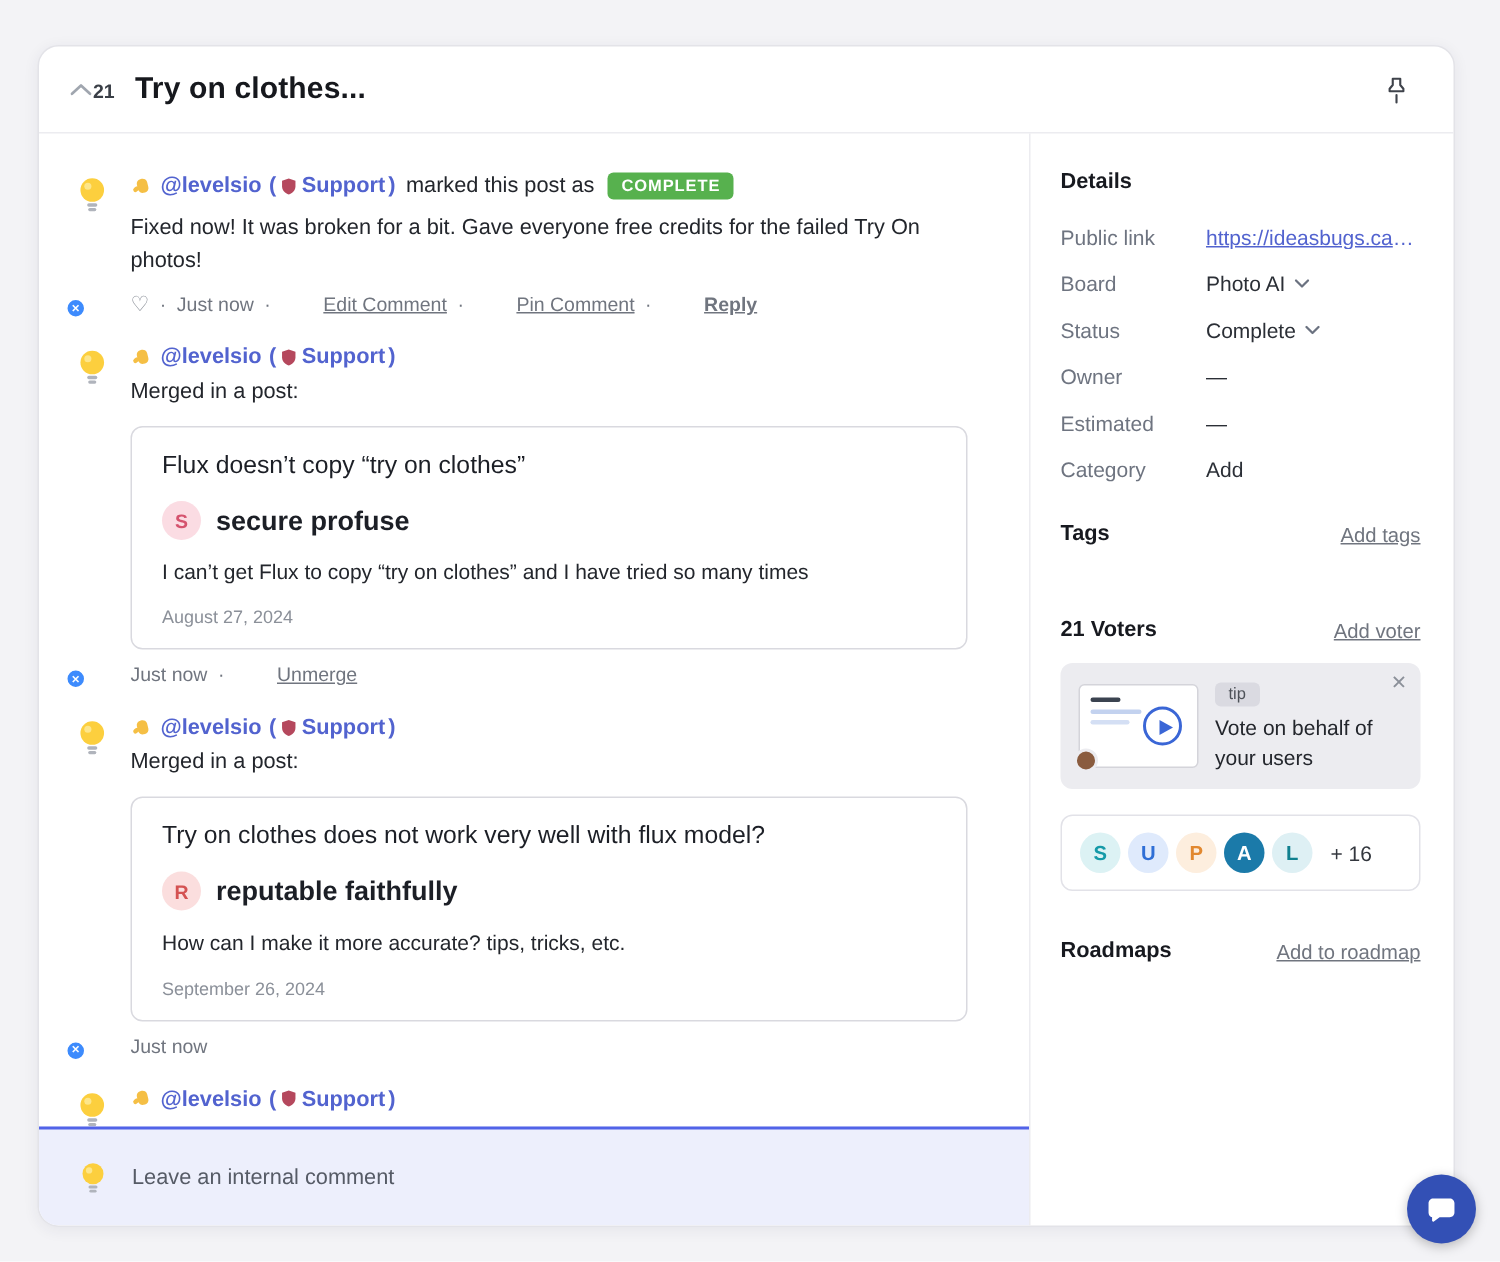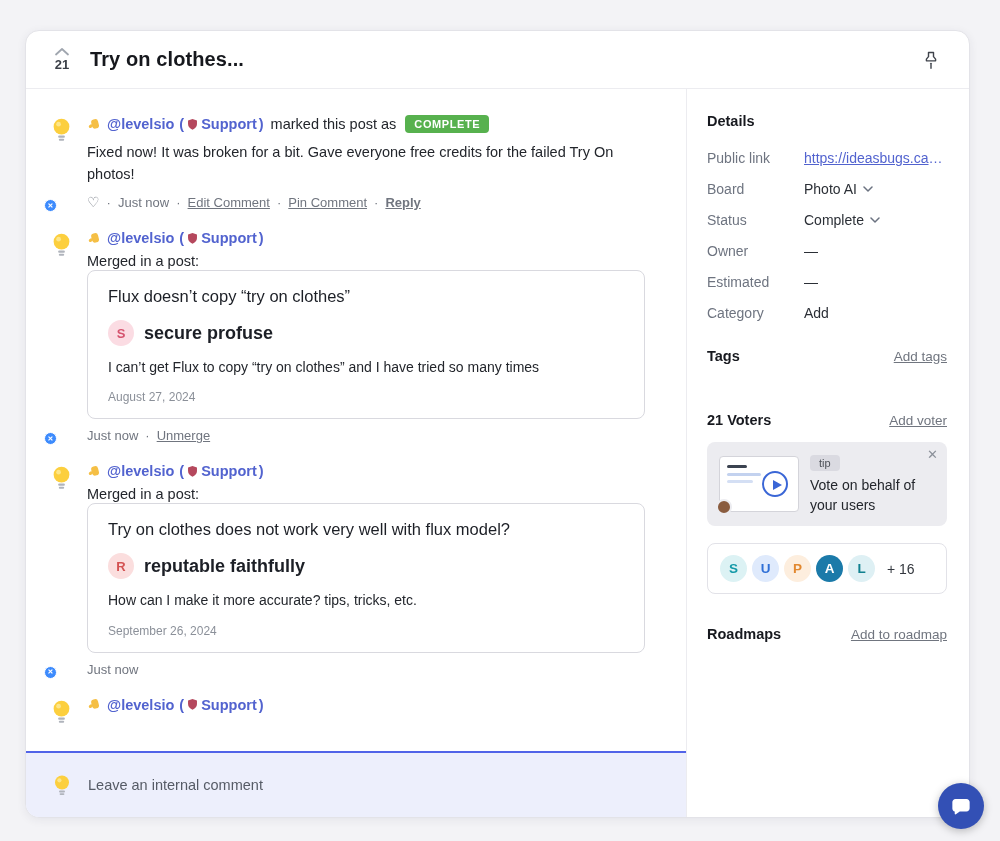--- a/index.html
+++ b/index.html
@@ -14,21 +14,21 @@
     position:absolute; left:25px; top:30px; width:945px; height:788px;
     background:#fff; border:1px solid #e3e3e8; border-radius:14px;
     box-shadow:0 2px 10px rgba(40,40,70,.07);
     overflow:hidden; display:flex; flex-direction:column;
   }
   
   .modal-header {
     height:58px; flex:none; display:flex; align-items:center;
     padding:0 24px 0 20px; border-bottom:1px solid #ececf0;
   }
-  .vote-widget { width:32px; display:flex; flex-direction:column; align-items:center; margin-right:12px; }
+  .vote-widget { width:32px; display:flex; flex-direction:row; align-items:center; margin-right:12px; }
   .upvote-btn { background:none; border:none; cursor:pointer; padding:0; line-height:0; }
   .vote-count { font-size:13px; font-weight:600; color:#3a3f47; margin-top:1px; }
   .post-title { font-size:20px; font-weight:700; color:#16181d; letter-spacing:.1px; }
   .pin-btn { margin-left:auto; background:none; border:none; cursor:pointer; line-height:0; padding:4px; }
   
   .modal-body { flex:1; display:flex; min-height:0; }
   .left-col { flex:1; position:relative; overflow:hidden; padding:26px 18px 12px 22px; }
   .sidebar { width:283px; flex:none; border-left:1px solid #ececf0; padding:24px 22px 20px 20px; overflow:hidden; }
   
   .comment { display:flex; gap:9px; margin-bottom:20px; }
@@ -44,25 +44,25 @@
   .role-group { display:inline-flex; align-items:center; gap:2px; color:var(--accent-link,#5263cf); font-weight:700; }
   .role-link { color:var(--accent-link,#5263cf); text-decoration:none; cursor:pointer; }
   .action-text { color:#23262c; margin-left:2px; }
   .status-badge {
     background:var(--complete-green,#57b14e); color:#fff; font-size:11px; font-weight:700;
     letter-spacing:.6px; border-radius:4px; padding:3px 9px 3px; margin-left:4px;
   }
   .comment-body { margin-top:8px; font-size:14.5px; line-height:1.52; color:#23262c; max-width:560px; }
   .comment-meta { margin-top:9px; display:flex; align-items:center; gap:7px; font-size:13px; color:#70757f; }
   .like-btn { background:none; border:none; padding:0; font-size:14px; color:#878c95; cursor:pointer; }
-  .meta-link { color:#70757f; text-decoration:underline; cursor:pointer; }
+  .meta-link { color:#70757f; text-decoration:underline; cursor:pointer;margin-left:28px; }
   .meta-link.reply { font-weight:600; }
   .merged-label { margin-top:7px; font-size:14.5px; color:#23262c; }
   .merged-card {
-    margin-top:1px; border:1px solid #d9d9df; border-radius:8px;
+    margin-top:15px; border:1px solid #d9d9df; border-radius:8px;
     padding:16px 20px 14px; max-width:558px; background:#fff; cursor:pointer;
   }
   .card-title { font-size:16.5px; color:#1c1f26; margin-bottom:14px; }
   .card-author-row { display:flex; align-items:center; gap:10px; margin-bottom:11px; }
   .card-avatar { width:26px; height:26px; border-radius:50%; display:flex; align-items:center; justify-content:center; font-size:13px; font-weight:700; flex:none; }
   .card-author { font-size:18px; font-weight:700; color:#1c1f26; }
   .card-body { font-size:14px; color:#23262c; margin-bottom:13px; line-height:1.45; }
   .card-date { font-size:12px; color:#8b9099; }
   
   .composer {

